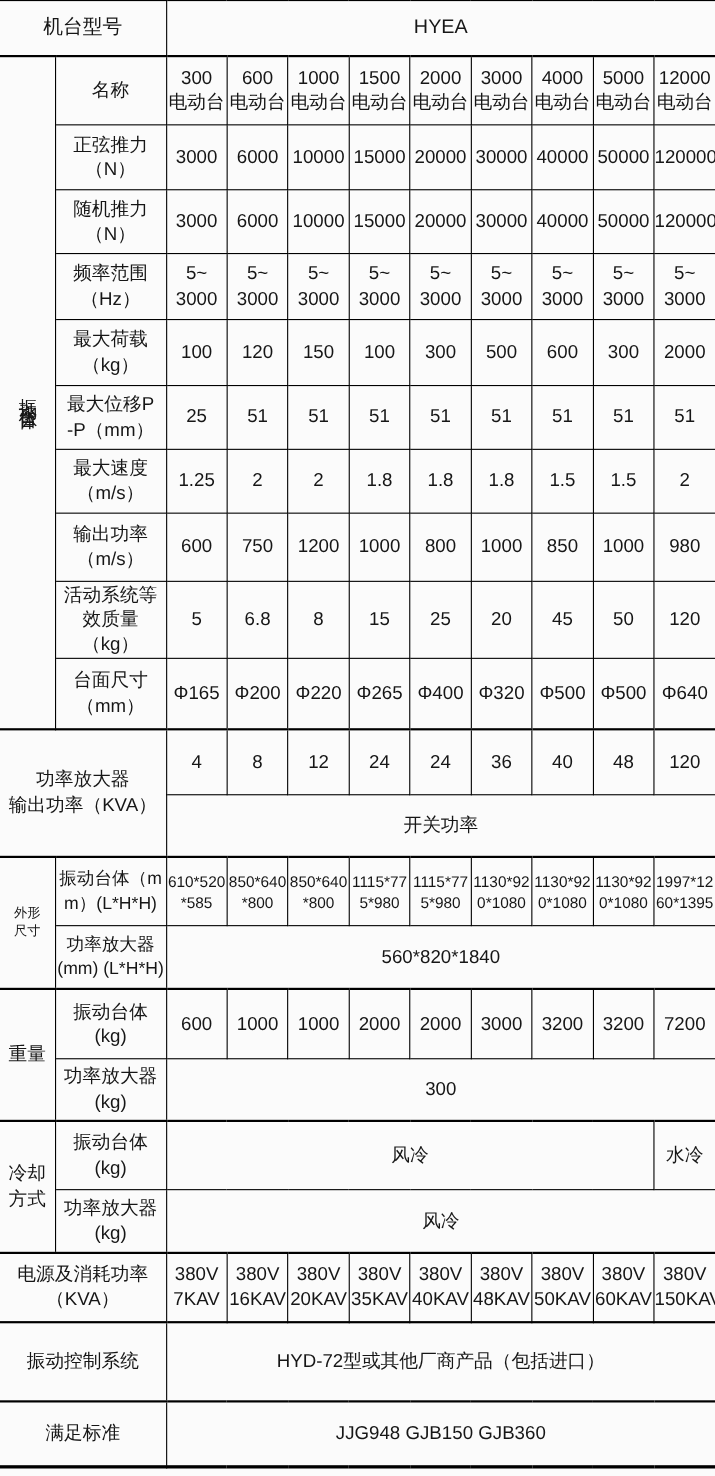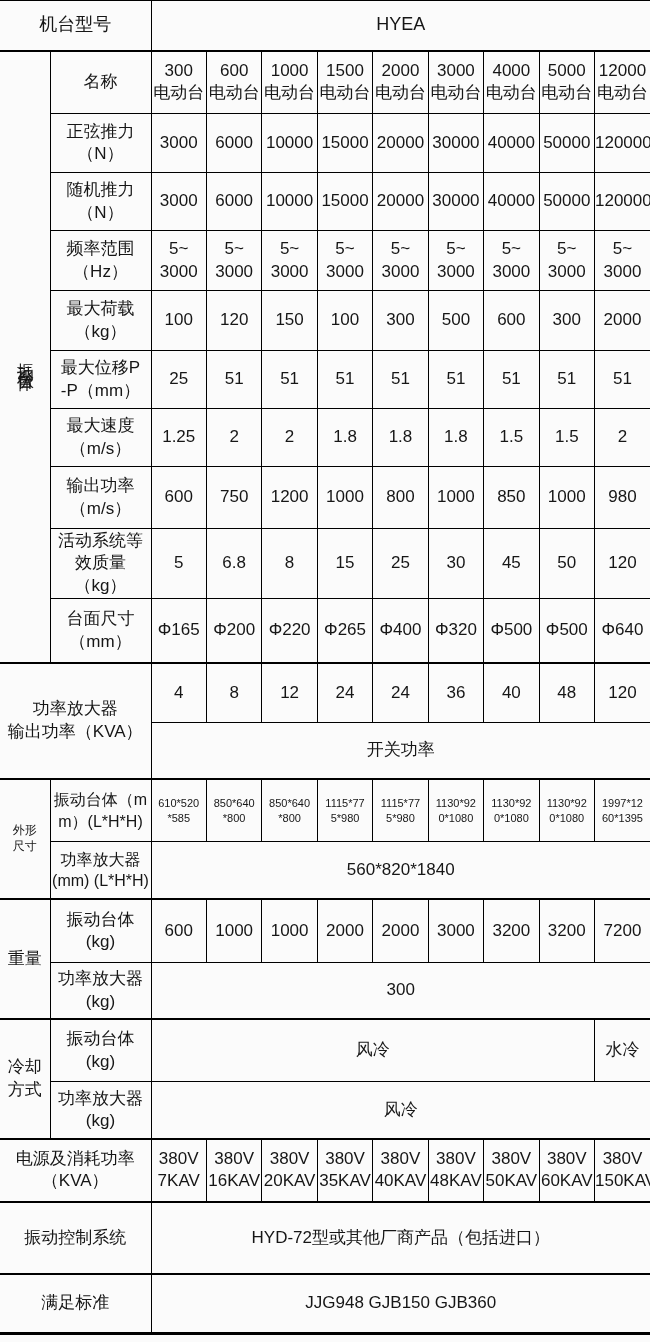--- a/index.html
+++ b/index.html
@@ -30,21 +30,21 @@
   td.l0{border-left:0;text-align:center;}
   tr.sep > td{border-top:2px solid #000;}
   tr.rtitle td{font-size:18px;}
   .vert{
     writing-mode:vertical-rl;
     text-orientation:upright;
     margin:0 auto;
     letter-spacing:3px;
     font-size:17px;
   }
-  tr.dims td{font-size:11px;}
+  tr.dims td{font-size:14px;}
   tr.dims td.rlabel{font-size:16px;}
   td.rlabel{font-size:17px;margin-left:16px;}
 </style>
 </head>
 <body>
 
 <table class="spec">
   <colgroup>
     <col style="width:50px">
       <col style="width:101px">
@@ -196,21 +196,21 @@
   </tr>
 
   <tr style="height:60px">
     <td class="rlabel">活动系统等
 效质量（kg）</td>
     <td>5</td>
     <td>6.8</td>
     <td>8</td>
     <td>15</td>
     <td>25</td>
-    <td>30</td>
+    <td>20</td>
     <td>45</td>
     <td>50</td>
     <td>120</td>
   </tr>
 
   <tr style="height:64px">
     <td class="rlabel">台面尺寸
 （mm）</td>
     <td>Φ165</td>
     <td>Φ200</td>

